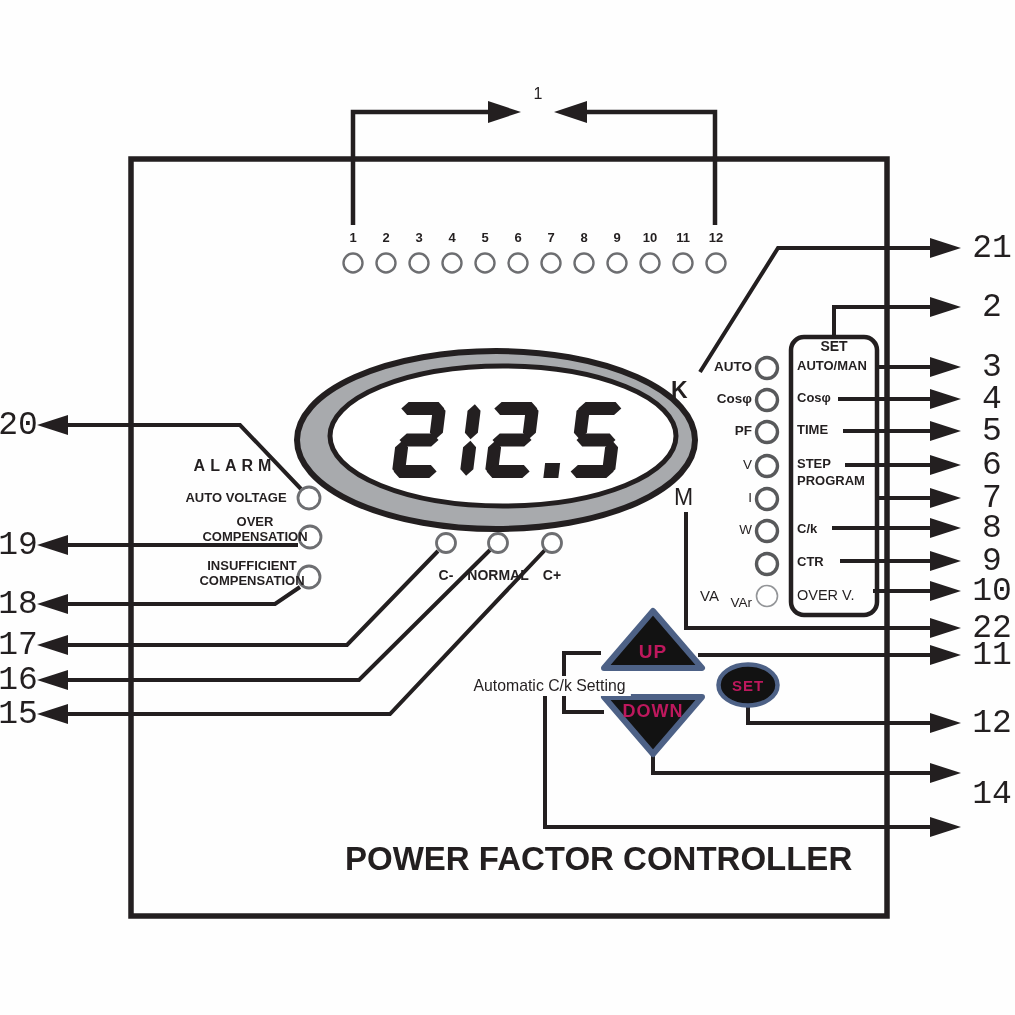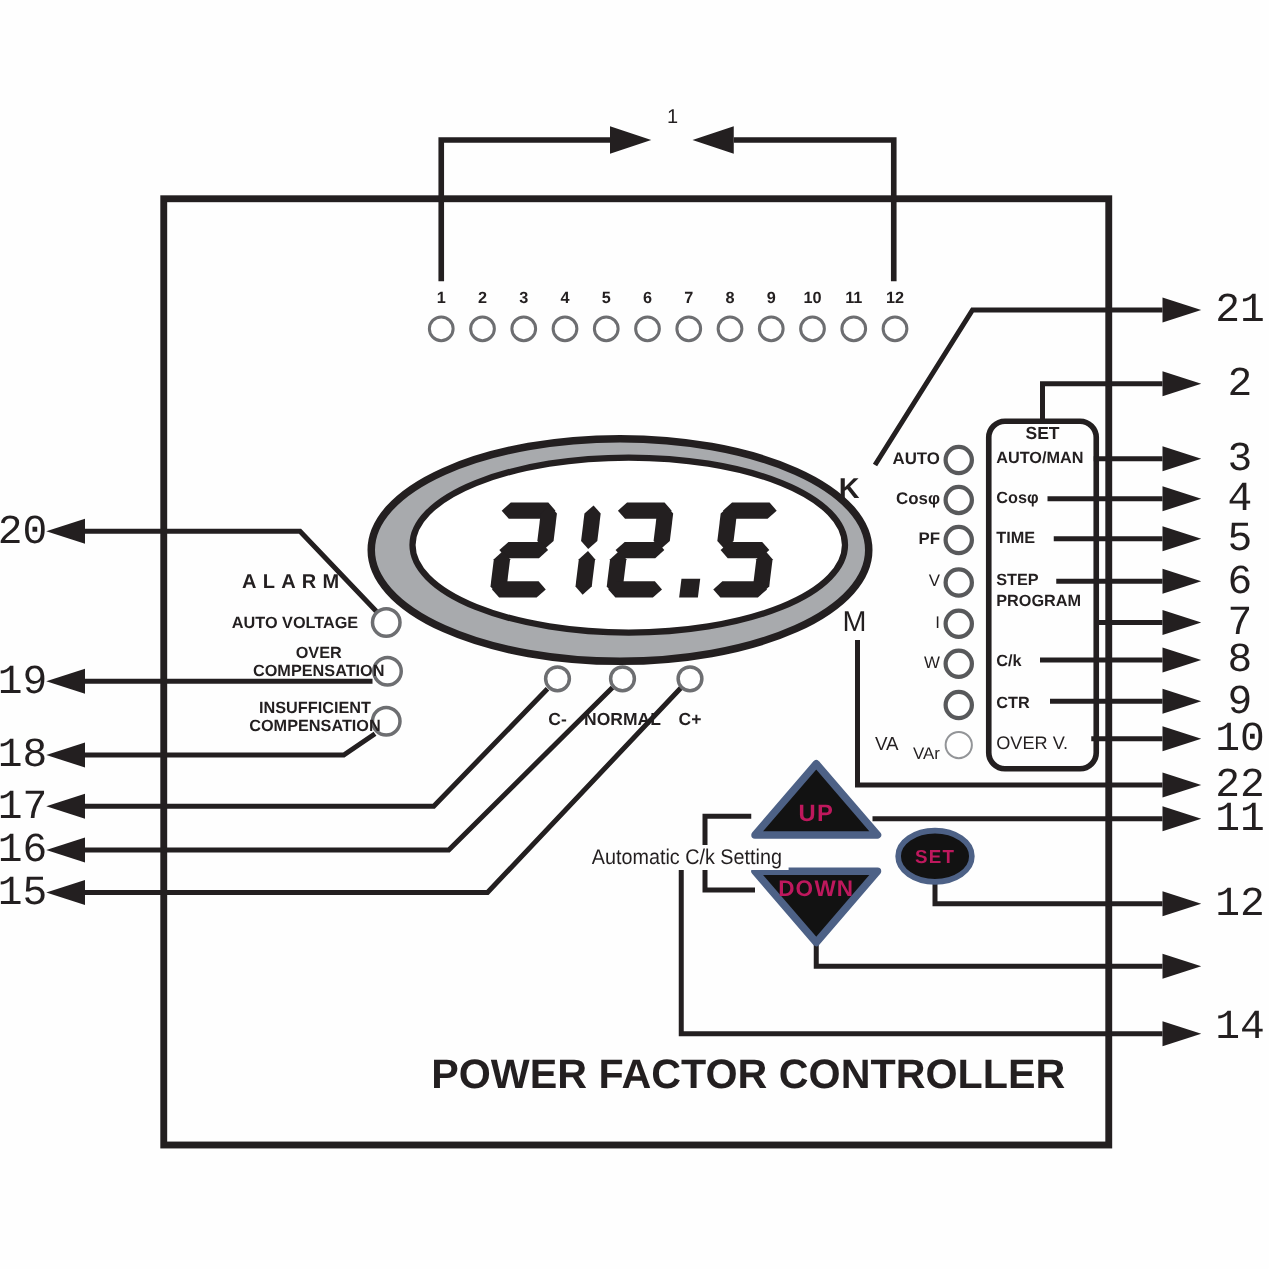--- a/index.html
+++ b/index.html
@@ -190,21 +190,21 @@
       <div class="txt ctr callout" style="left:969px;top:415px;width:46px;">5</div>
       <div class="txt ctr callout" style="left:969px;top:449px;width:46px;">6</div>
       <div class="txt ctr callout" style="left:969px;top:482px;width:46px;">7</div>
       <div class="txt ctr callout" style="left:969px;top:512px;width:46px;">8</div>
       <div class="txt ctr callout" style="left:969px;top:545px;width:46px;">9</div>
       <div class="txt ctr callout" style="left:969px;top:575px;width:46px;">10</div>
       <div class="txt ctr callout" style="left:969px;top:612px;width:46px;">22</div>
       <div class="txt ctr callout" style="left:969px;top:639px;width:46px;">11</div>
       <div class="txt ctr callout" style="left:969px;top:707px;width:46px;">12</div>
       <div class="txt ctr callout" style="left:969px;top:757px;width:46px;margin-left:43px;">13</div>
-      <div class="txt ctr callout" style="left:969px;top:805px;width:46px;">14</div>
+      <div class="txt ctr callout" style="left:969px;top:778px;width:46px;">14</div>
     </div>
   <div id="callout-left">
       <div class="txt ctr callout" style="left:-4px;top:409px;width:44px;">20</div>
       <div class="txt ctr callout" style="left:-4px;top:529px;width:44px;">19</div>
       <div class="txt ctr callout" style="left:-4px;top:588px;width:44px;">18</div>
       <div class="txt ctr callout" style="left:-4px;top:629px;width:44px;">17</div>
       <div class="txt ctr callout" style="left:-4px;top:664px;width:44px;">16</div>
       <div class="txt ctr callout" style="left:-4px;top:698px;width:44px;">15</div>
     </div>
 </div>

